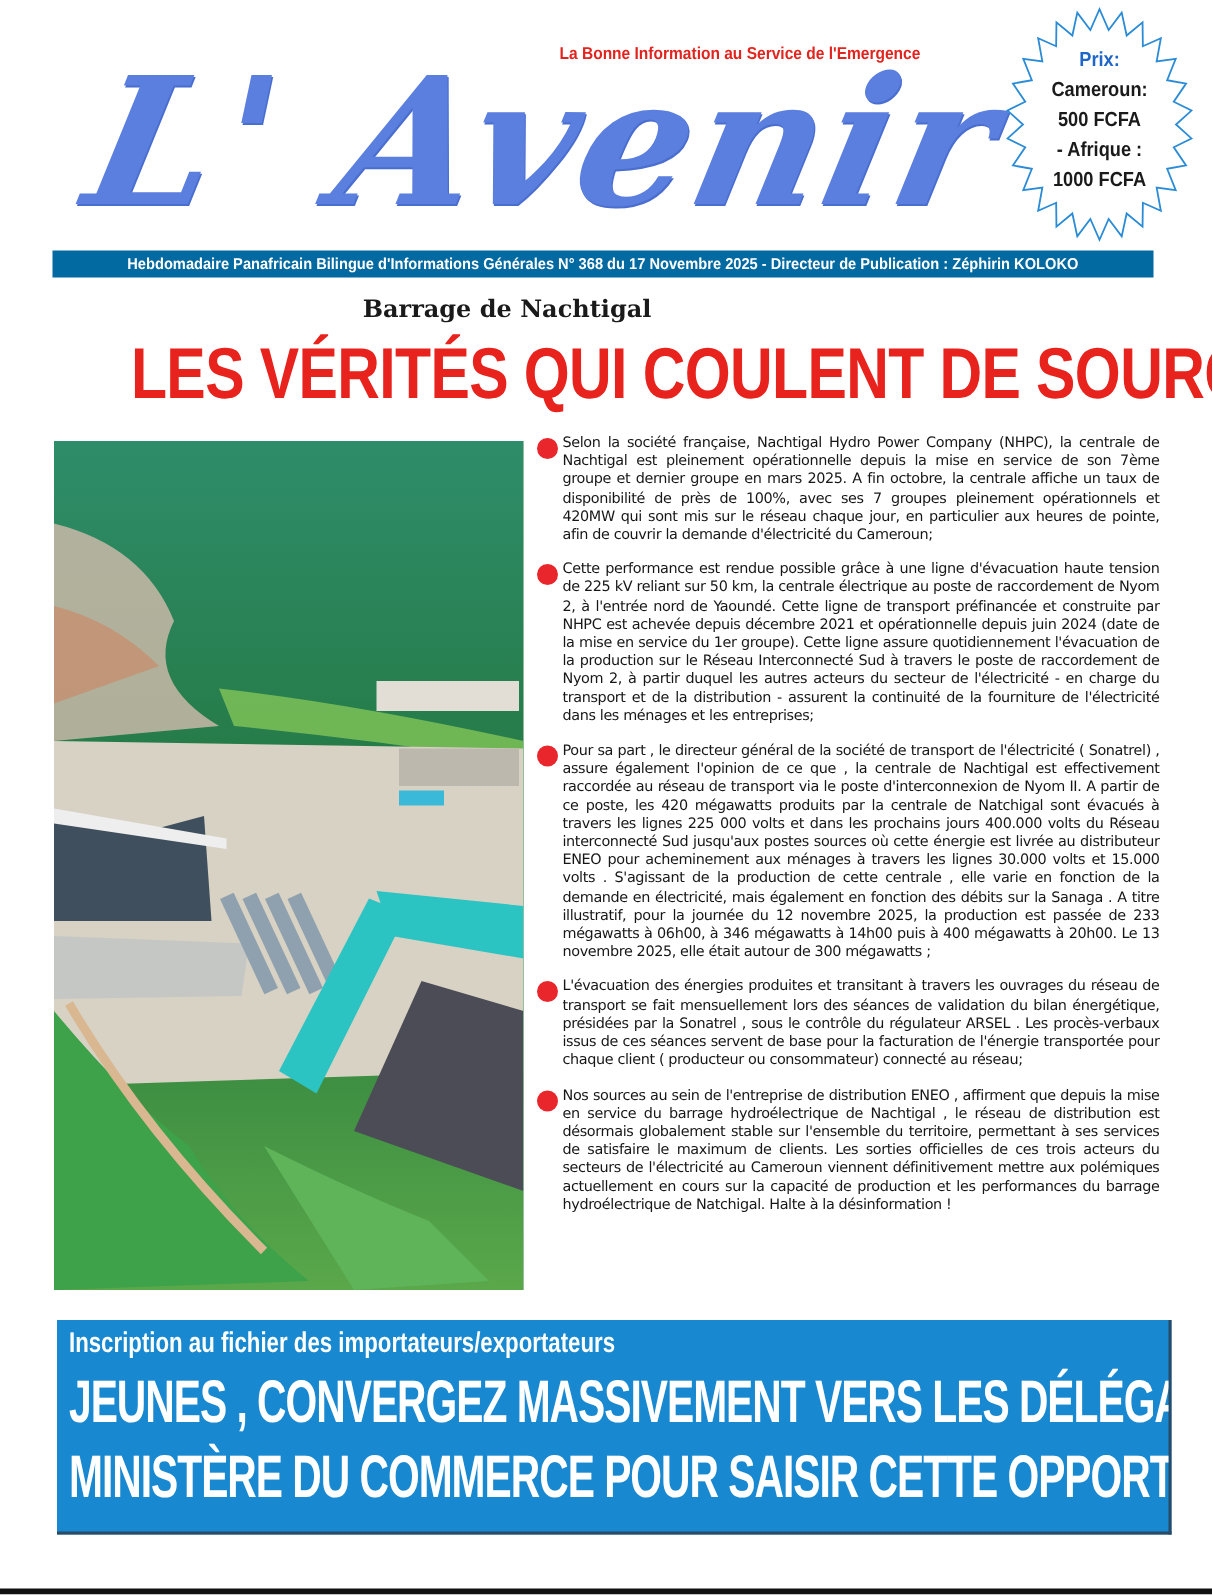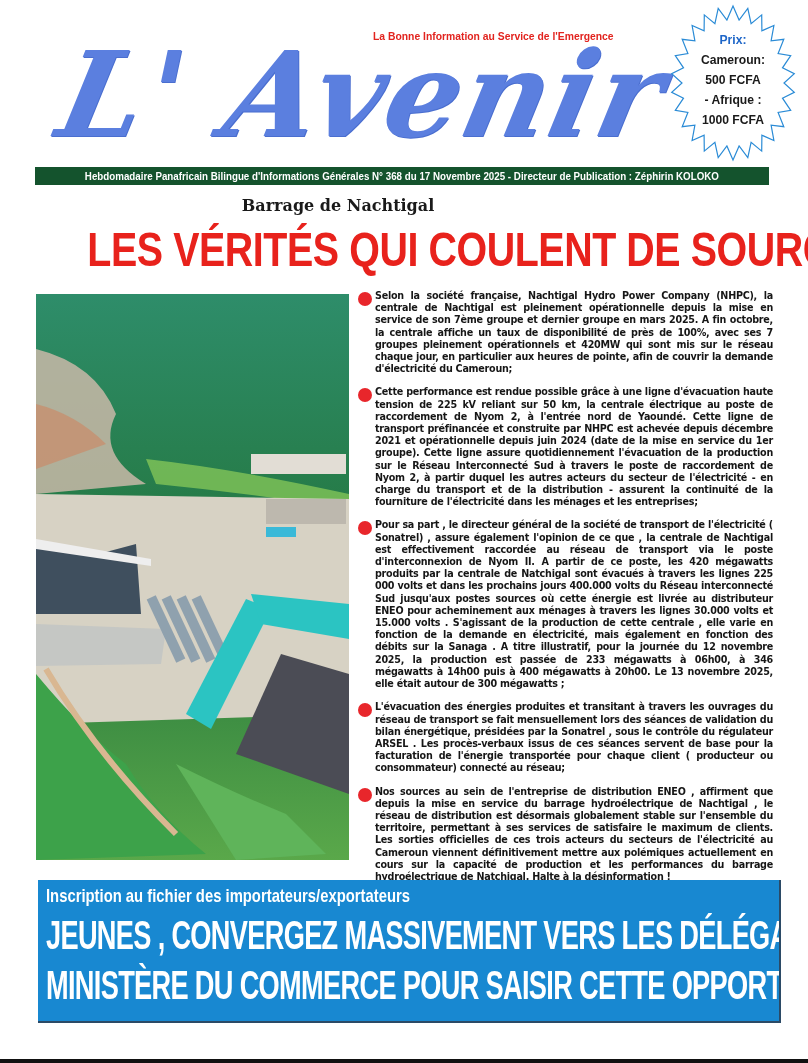--- a/index.html
+++ b/index.html
@@ -23,21 +23,21 @@
   .price-badge svg { position: absolute; left: 0; top: 0; }
   .price-text {
     position: absolute; left: 0; top: 26px; width: 130px; text-align: center;
     font-size: 13.5px; font-weight: bold; line-height: 20px; color: #1a1a1a;
     transform: scaleX(0.9);
   }
   .price-text .lbl { color: #1e66c8; }
 
   .info-bar {
     position: absolute; left: 35px; top: 167px; width: 734px; height: 18px;
-    background: #14532d; color: #fff; font-size: 10.5px; font-weight: bold;
+    background: #0369a1; color: #fff; font-size: 10.5px; font-weight: bold;
     line-height: 18px; text-align: center; white-space: nowrap;
   }
   .info-bar span { display: inline-block; transform: scaleX(0.93); }
 
   .kicker {
     position: absolute; left: 0; top: 196px; width: 676px; text-align: center;
     font-family: "DejaVu Serif", serif; font-weight: bold; font-size: 16px; color: #1a1a1a;
   }
   .headline {
     position: absolute; left: 0; top: 222px; width: 808px; text-align: center;
@@ -51,21 +51,21 @@
     background: #3c8a4c;
   }
 
   .article { position: absolute; left: 355px; top: 290px; width: 418px; }
   .para { position: relative; padding-left: 20px; margin-bottom: 11px; }
   .bullet {
     position: absolute; left: 3px; top: 2px; width: 14px; height: 14px;
     border-radius: 50%; background: #e8262b;
   }
   .para p {
-    font-family: "DejaVu Sans", sans-serif; font-weight: bold; font-size: 9.6px;
+    font-family: "DejaVu Sans", sans-serif; font-weight: normal; font-size: 9.6px;
     line-height: 12.2px; color: #161616; text-align: justify; letter-spacing: -0.25px;
   }
 
   .promo {
     position: absolute; left: 38px; top: 880px; width: 743px; height: 143px;
     background: #1888d1; border-right: 2px solid #2b4a66; border-bottom: 2px solid #2b4a66;
     color: #fff; overflow: hidden;
   }
   .promo-sub {
     position: absolute; left: 8px; top: 5px; font-size: 19px; font-weight: bold;

